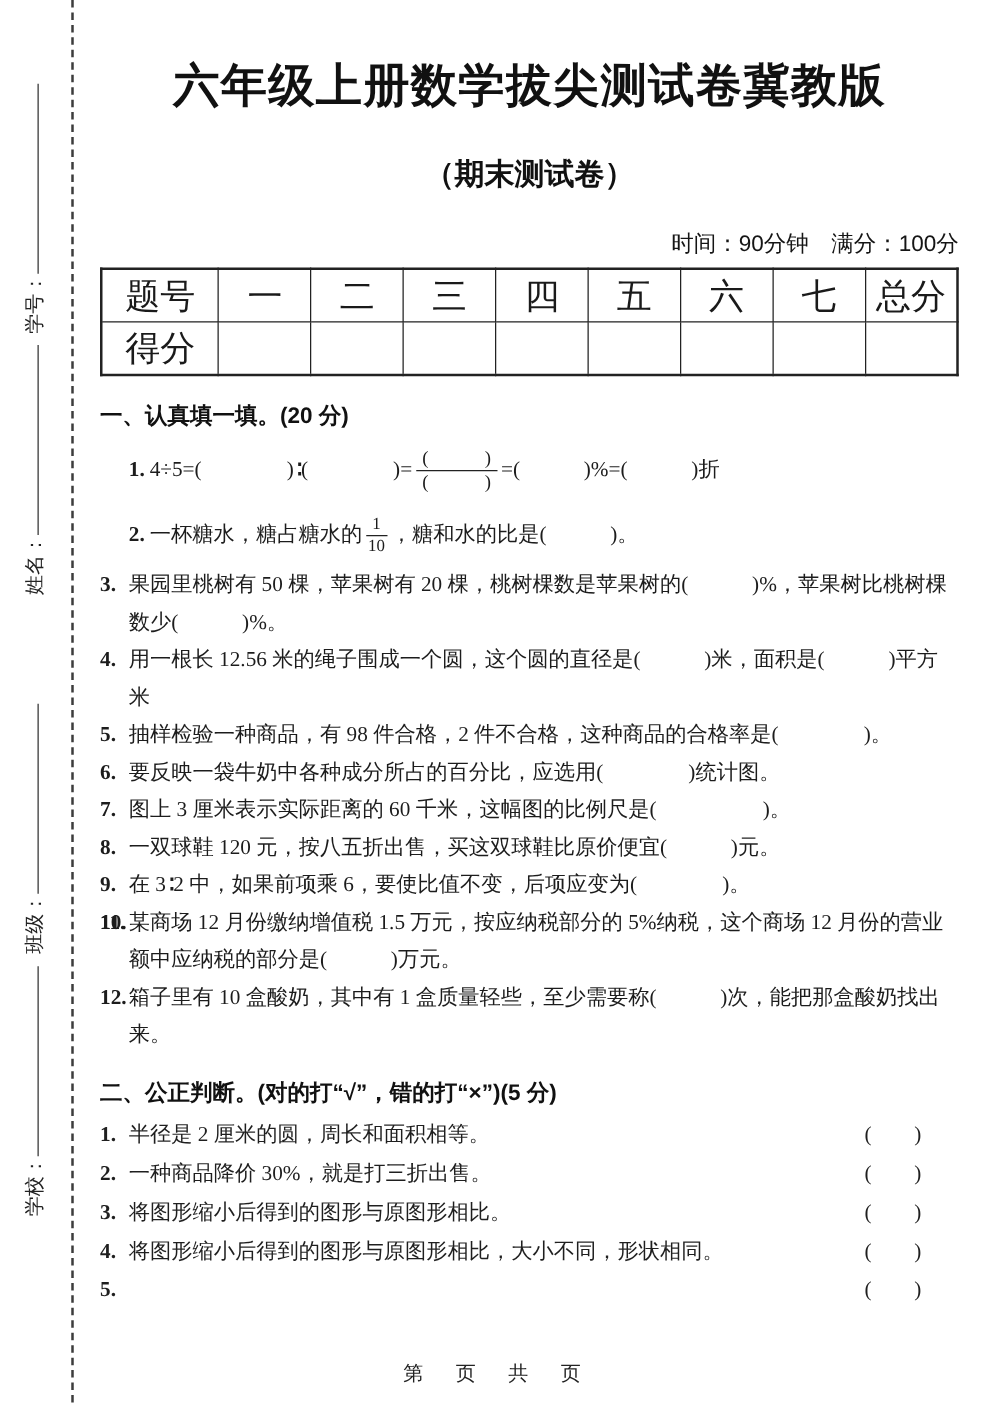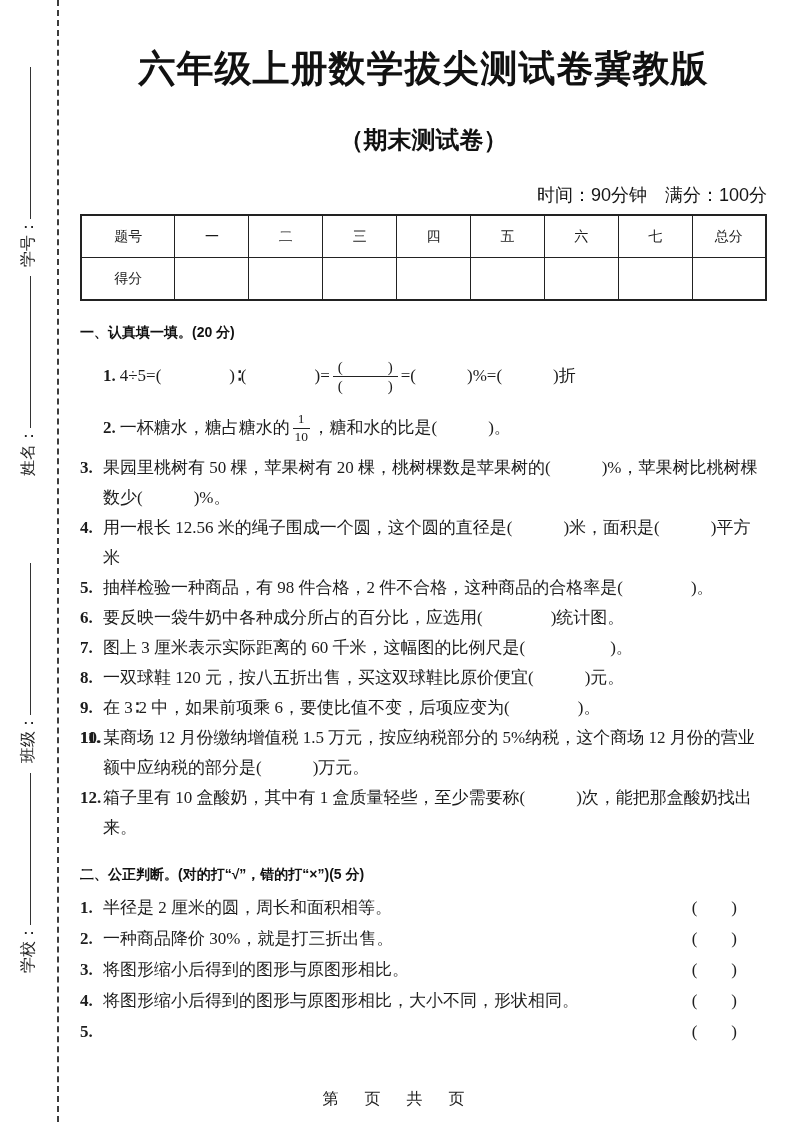--- a/index.html
+++ b/index.html
@@ -15,24 +15,24 @@
   .mfield .wline{flex:1;border-bottom:1.5px solid #333;transform:translateY(-2px);}
   .content{position:absolute;left:80px;right:26px;top:0;}
   .title{font-family:"Liberation Sans",sans-serif;font-weight:900;font-size:37px;
     line-height:46px;text-align:center;margin:46px 0 0 0;letter-spacing:1px;color:#111;}
   .subtitle{font-family:"Liberation Sans",sans-serif;font-weight:900;font-size:24px;
     line-height:40px;text-align:center;margin:28px 0 0 0;color:#111;}
   .meta{text-align:right;font-family:"Liberation Sans",sans-serif;font-size:18px;
     line-height:22px;margin-top:24px;color:#151515;}
   table.score{border-collapse:collapse;width:100%;margin-top:8px;table-layout:fixed;
     border:2.5px solid #222;}
-  table.score td{border:1.5px solid #222;height:41px;text-align:center;font-size:14px;
+  table.score td{border:1.5px solid #222;height:41px;text-align:center;font-size:28px;
     color:#1a1a1a;padding:0;}
   td.lblcol{width:13.5%;}
-  .sec-heading{font-family:"Liberation Sans",sans-serif;font-weight:700;font-size:14px;
+  .sec-heading{font-family:"Liberation Sans",sans-serif;font-weight:700;font-size:18px;
     line-height:26px;margin-top:18px;color:#111;}
   .q{position:relative;padding-left:23px;font-size:17px;line-height:30px;color:#1c1c1c;}
   .qnum{position:absolute;left:0;top:0;font-weight:700;}
   .qflex{display:flex;align-items:center;height:54px;margin-top:4px;}
   .qflex .qnum{position:static;margin-right:4px;}
   .qflex2{display:flex;align-items:center;height:50px;}
   .qflex2 .qnum{position:static;margin-right:4px;}
   .frac{display:inline-flex;flex-direction:column;align-items:center;margin:0 3px;
     line-height:1.2;font-size:15px;}
   .frac .ft{border-bottom:1.4px solid #222;padding:0 5px;}

